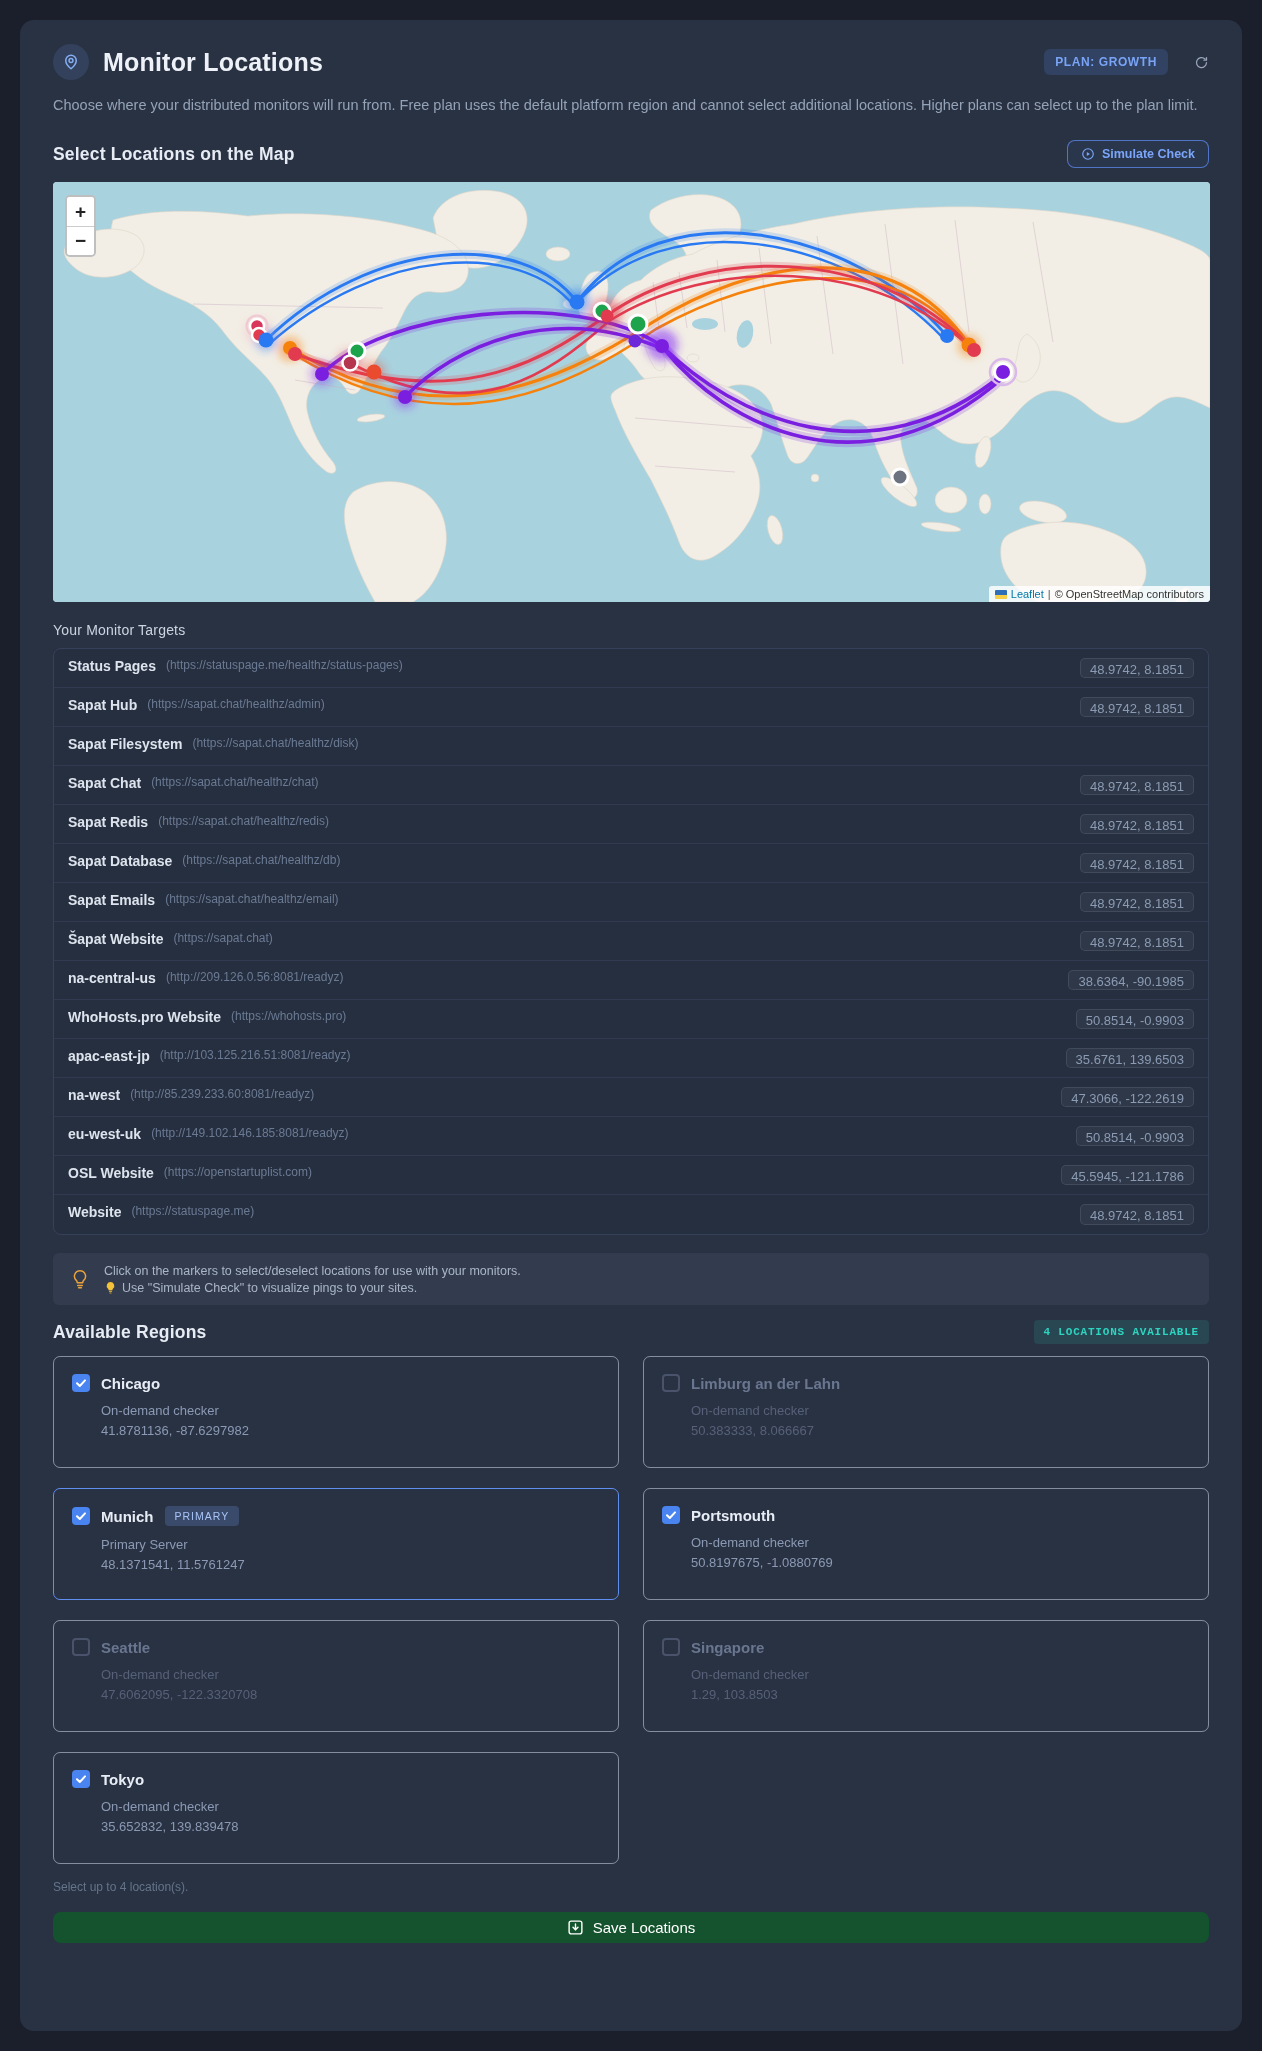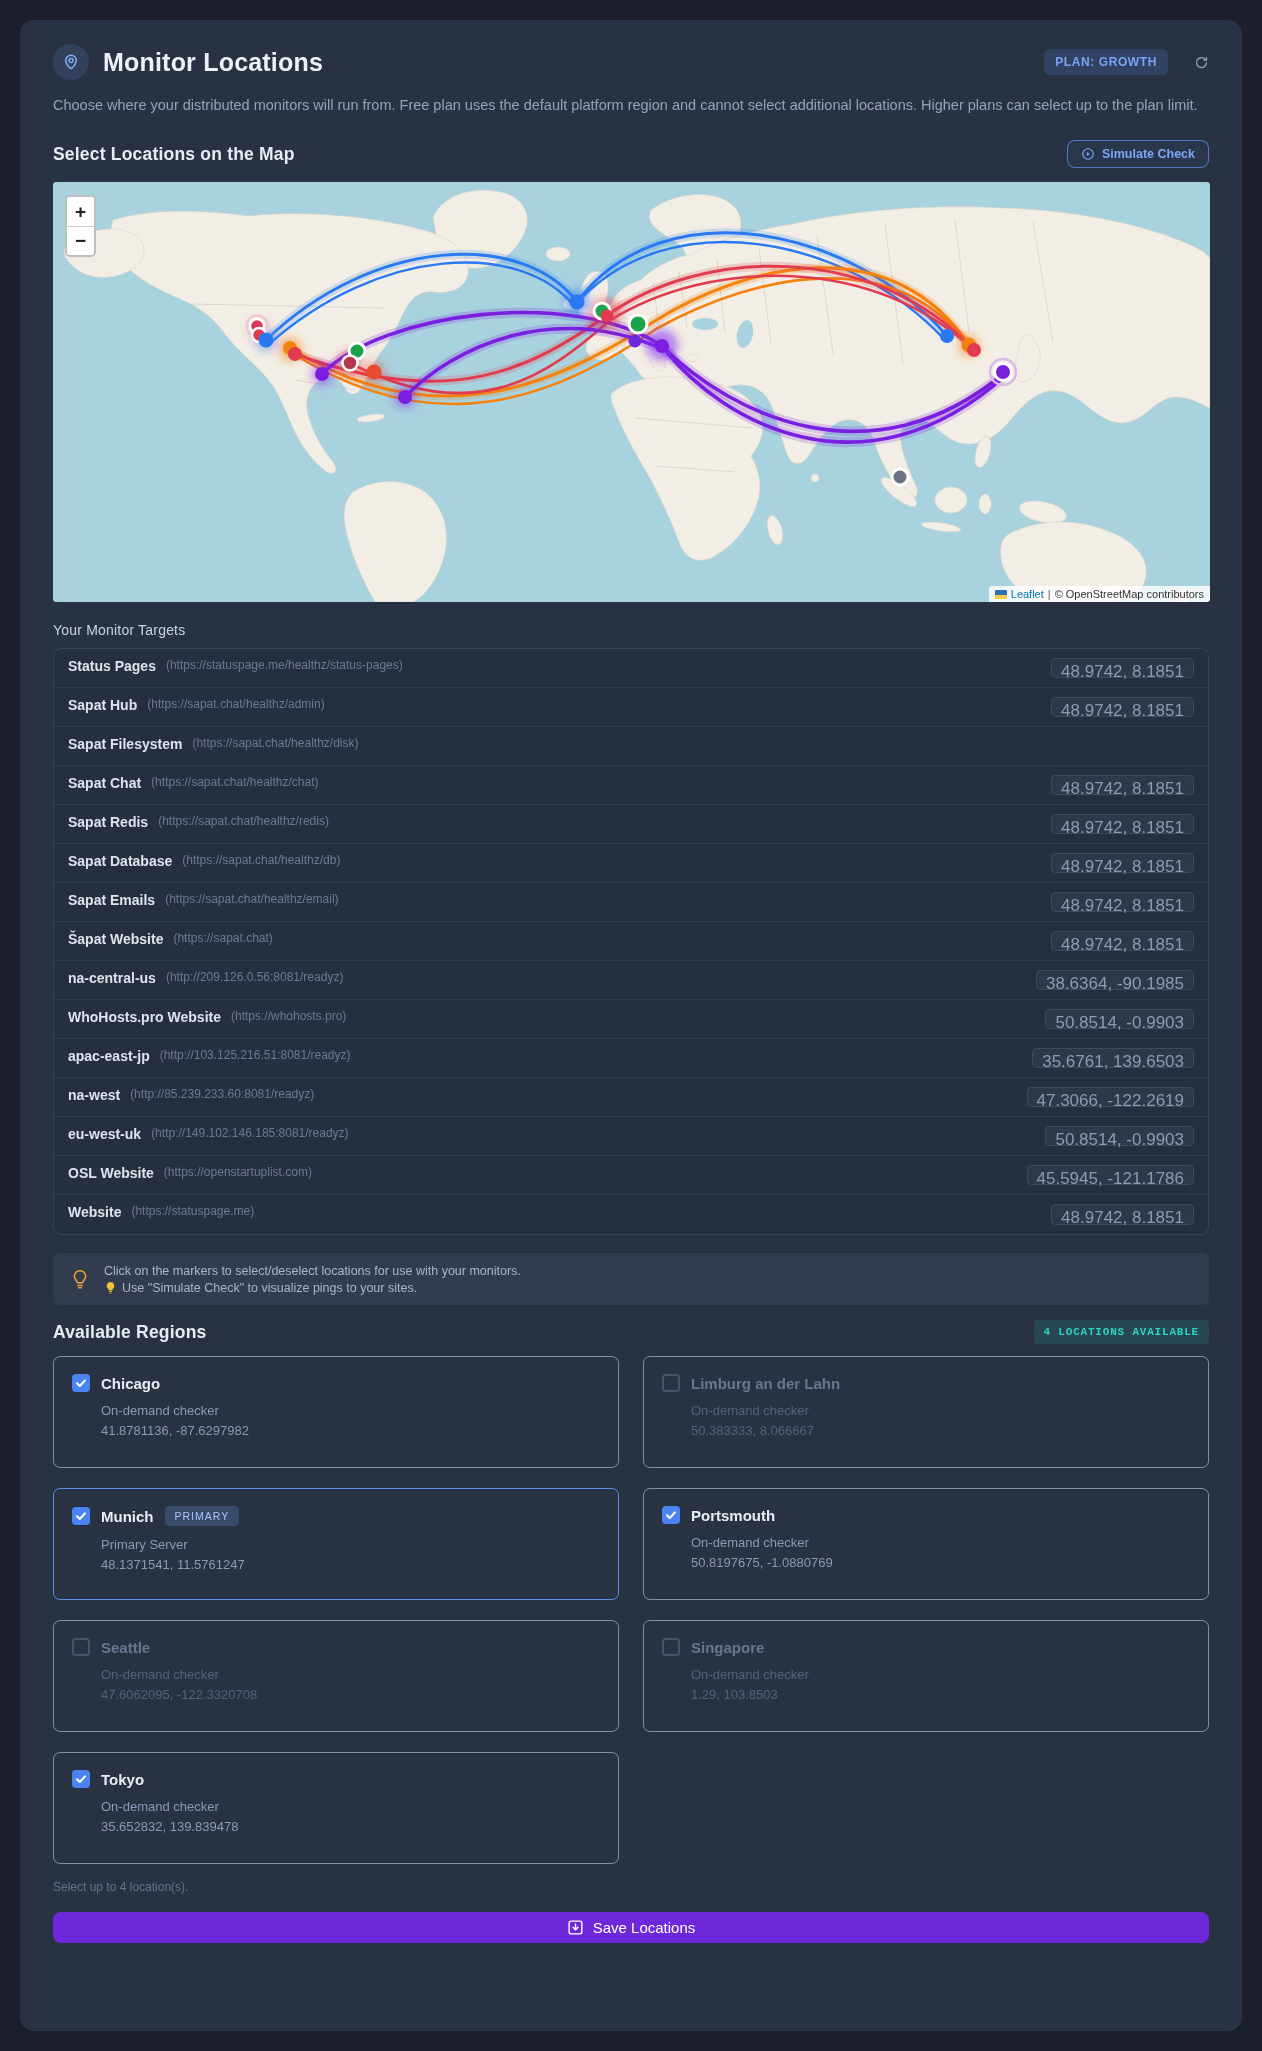--- a/index.html
+++ b/index.html
@@ -50,21 +50,21 @@
 
   
   .targets-label { font-size:14px; font-weight:500; color:#cbd5e1; margin-bottom:10px; letter-spacing:.2px; }
   .targets { border:1px solid #36415a; border-radius:8px; overflow:hidden;
     background:rgba(0,0,0,.06); margin-bottom:18px; }
   .trow { display:flex; padding:9px 14px; height:39px;
     border-bottom:1px solid #303b52; }
   .trow:last-child { border-bottom:none; }
   .tname { font-size:14px; font-weight:700; color:#dde4ee; margin-right:10px; white-space:nowrap; }
   .turl { font-size:12px; color:#6b7a94; flex:1; white-space:nowrap; overflow:hidden; }
-  .tcoord { font-size:17px; color:#8b9bb4; background:rgba(148,163,184,.08);
+  .tcoord { font-size:13px; color:#8b9bb4; background:rgba(148,163,184,.08);
     border:1px solid rgba(148,163,184,.18); padding:3px 9px; border-radius:5px; white-space:nowrap; }
 
   
   .tip { display:flex; align-items:center; gap:13px; background:#333c4f; border-radius:6px;
     padding:9px 16px; margin-bottom:15px; min-height:52px; }
   .tip-lines { display:flex; flex-direction:column; gap:3px; }
   .tip-line { font-size:12.5px; color:#aab6c8; }
   .tip-line2 { display:flex; align-items:center; gap:5px; }
 
   
@@ -81,21 +81,21 @@
   .cbx.off { background:transparent; border:2px solid #566179; }
   .rtitle { font-size:15px; font-weight:600; color:#e8edf5; }
   .rsub, .rcoord { font-size:13px; color:#8b99b4; margin-left:29px; line-height:1.5; }
   .rbadge { font-size:10.5px; font-weight:400; letter-spacing:1px; color:#a9c4f7;
     background:#3a4a6b; padding:4px 10px; border-radius:4px; }
   .rcard.dim .rtitle { color:#6a7690; }
   .rcard.dim .rsub, .rcard.dim .rcoord { color:#566179; }
   .rcard.dim .cbx.off { border-color:#49536b; }
 
   .footnote { font-size:12px; color:#64748b; margin-bottom:18px; }
-  .save-btn { width:100%; height:31px; background:#6d28d9; border:none; border-radius:8px;
+  .save-btn { width:100%; height:31px; background:#14532d; border:none; border-radius:8px;
     color:#fff; font-size:15px; font-weight:500; font-family:inherit;
     display:flex; align-items:center; justify-content:center; gap:9px; cursor:pointer; }
 </style>
 </head>
 <body>
 
 <div class="card">
 
   <div class="hdr">
     <div class="hdr-pin">

